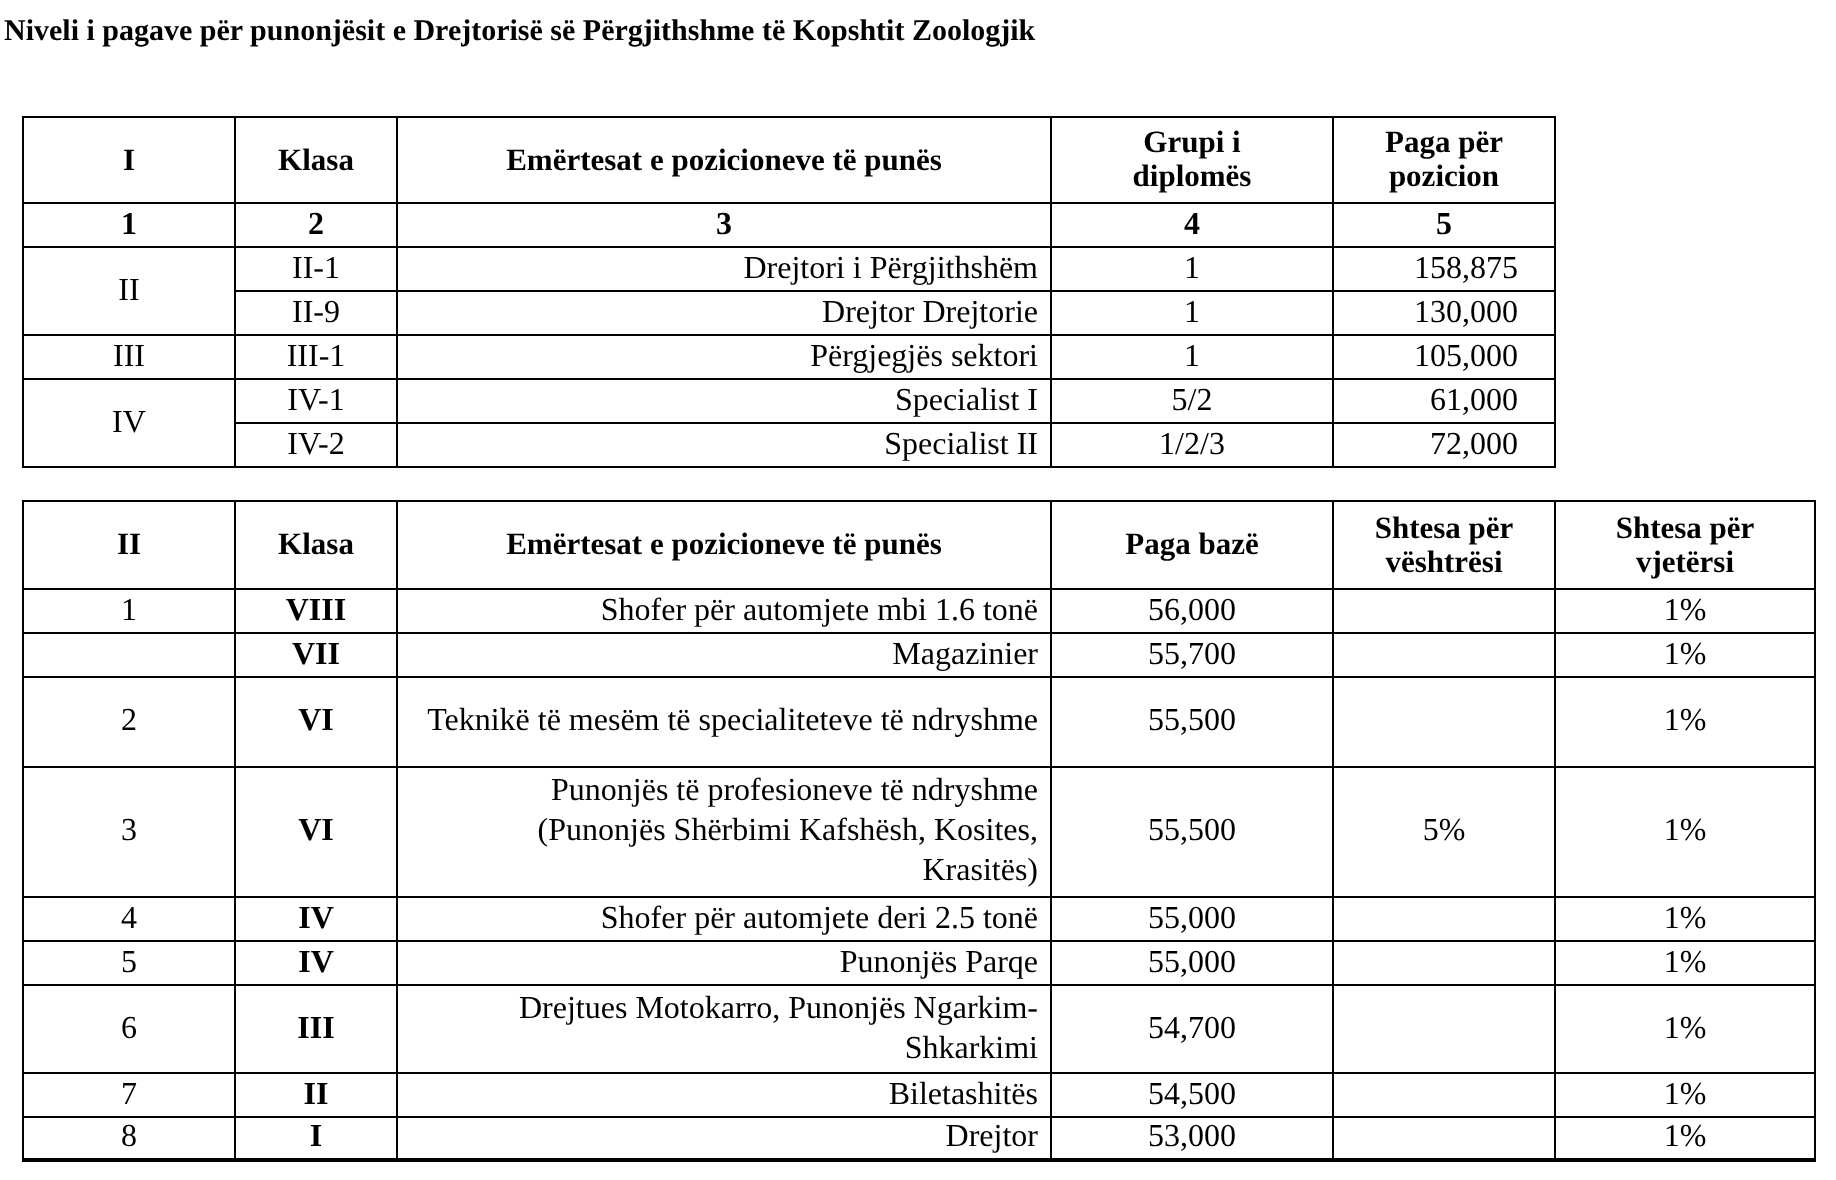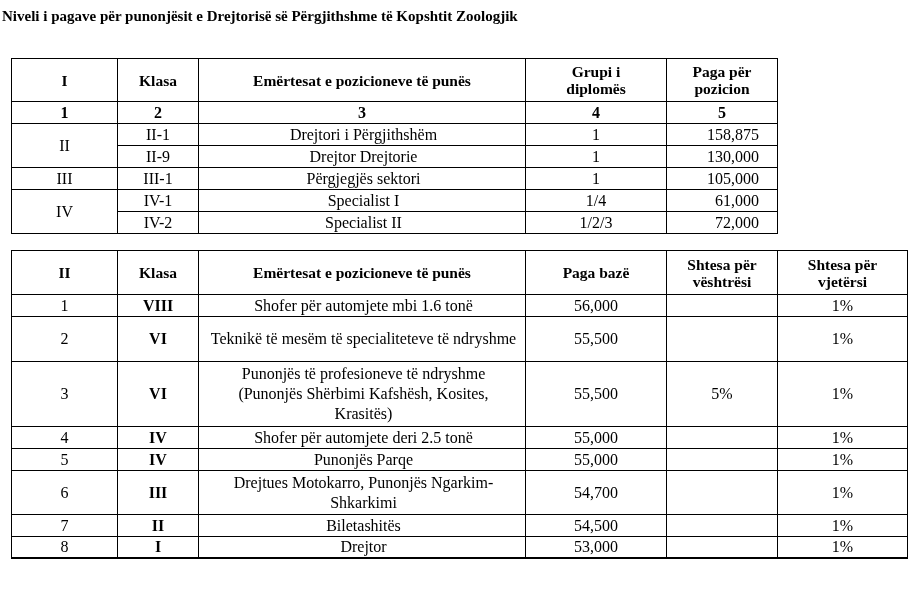--- a/index.html
+++ b/index.html
@@ -40,21 +40,21 @@
     table.grid th {
       font-weight: bold;
       text-align: center;
       line-height: 17px;
       font-size: 15.5px;
     }
     .t1 { left: 11px; top: 58px; }
     .t2 { left: 11px; top: 250px; }
     .c { text-align: center; }
     .r { text-align: right; padding-right: 18px !important; margin-left: 34px; }
-    .l { text-align: center; padding-left: 9px !important; }
+    .l { text-align: right; padding-left: 9px !important; }
     .b { font-weight: bold; }
     .t2 tr:last-child td { border-bottom: 2px solid #000000; }
   </style>
 </head>
 <body>
 
 <div class="doc-title">Niveli i pagave për punonjësit e Drejtorisë së Përgjithshme të Kopshtit Zoologjik</div>
 
 <table class="grid t1">
   <colgroup>
@@ -102,21 +102,21 @@
     <td class="c">III</td>
     <td class="c">III-1</td>
     <td class="l">Përgjegjës sektori</td>
     <td class="c">1</td>
     <td class="r">105,000</td>
   </tr>
   <tr style="height:22px">
     <td class="c" rowspan="2">IV</td>
     <td class="c">IV-1</td>
     <td class="l">Specialist I</td>
-    <td class="c">1/4</td>
+    <td class="c">5/2</td>
     <td class="r">61,000</td>
   </tr>
   <tr style="height:22px">
     <td class="c">IV-2</td>
     <td class="l">Specialist II</td>
     <td class="c">1/2/3</td>
     <td class="r">72,000</td>
   </tr>
 </tbody>
   </table>
@@ -146,20 +146,28 @@
     </th>
   </tr>
   <tr style="height:22px">
     <td class="c">1</td>
     <td class="c b">VIII</td>
     <td class="l">Shofer për automjete mbi 1.6 tonë</td>
     <td class="c">56,000</td>
     <td class="c"></td>
     <td class="c">1%</td>
   </tr>
+  <tr style="height:22px">
+    <td class="c"></td>
+    <td class="c b">VII</td>
+    <td class="l">Magazinier</td>
+    <td class="c">55,700</td>
+    <td class="c"></td>
+    <td class="c">1%</td>
+  </tr>
   <tr style="height:45px">
     <td class="c">2</td>
     <td class="c b">VI</td>
     <td class="l">Teknikë të mesëm të specialiteteve të ndryshme</td>
     <td class="c">55,500</td>
     <td class="c"></td>
     <td class="c">1%</td>
   </tr>
   <tr style="height:65px">
     <td class="c">3</td>

